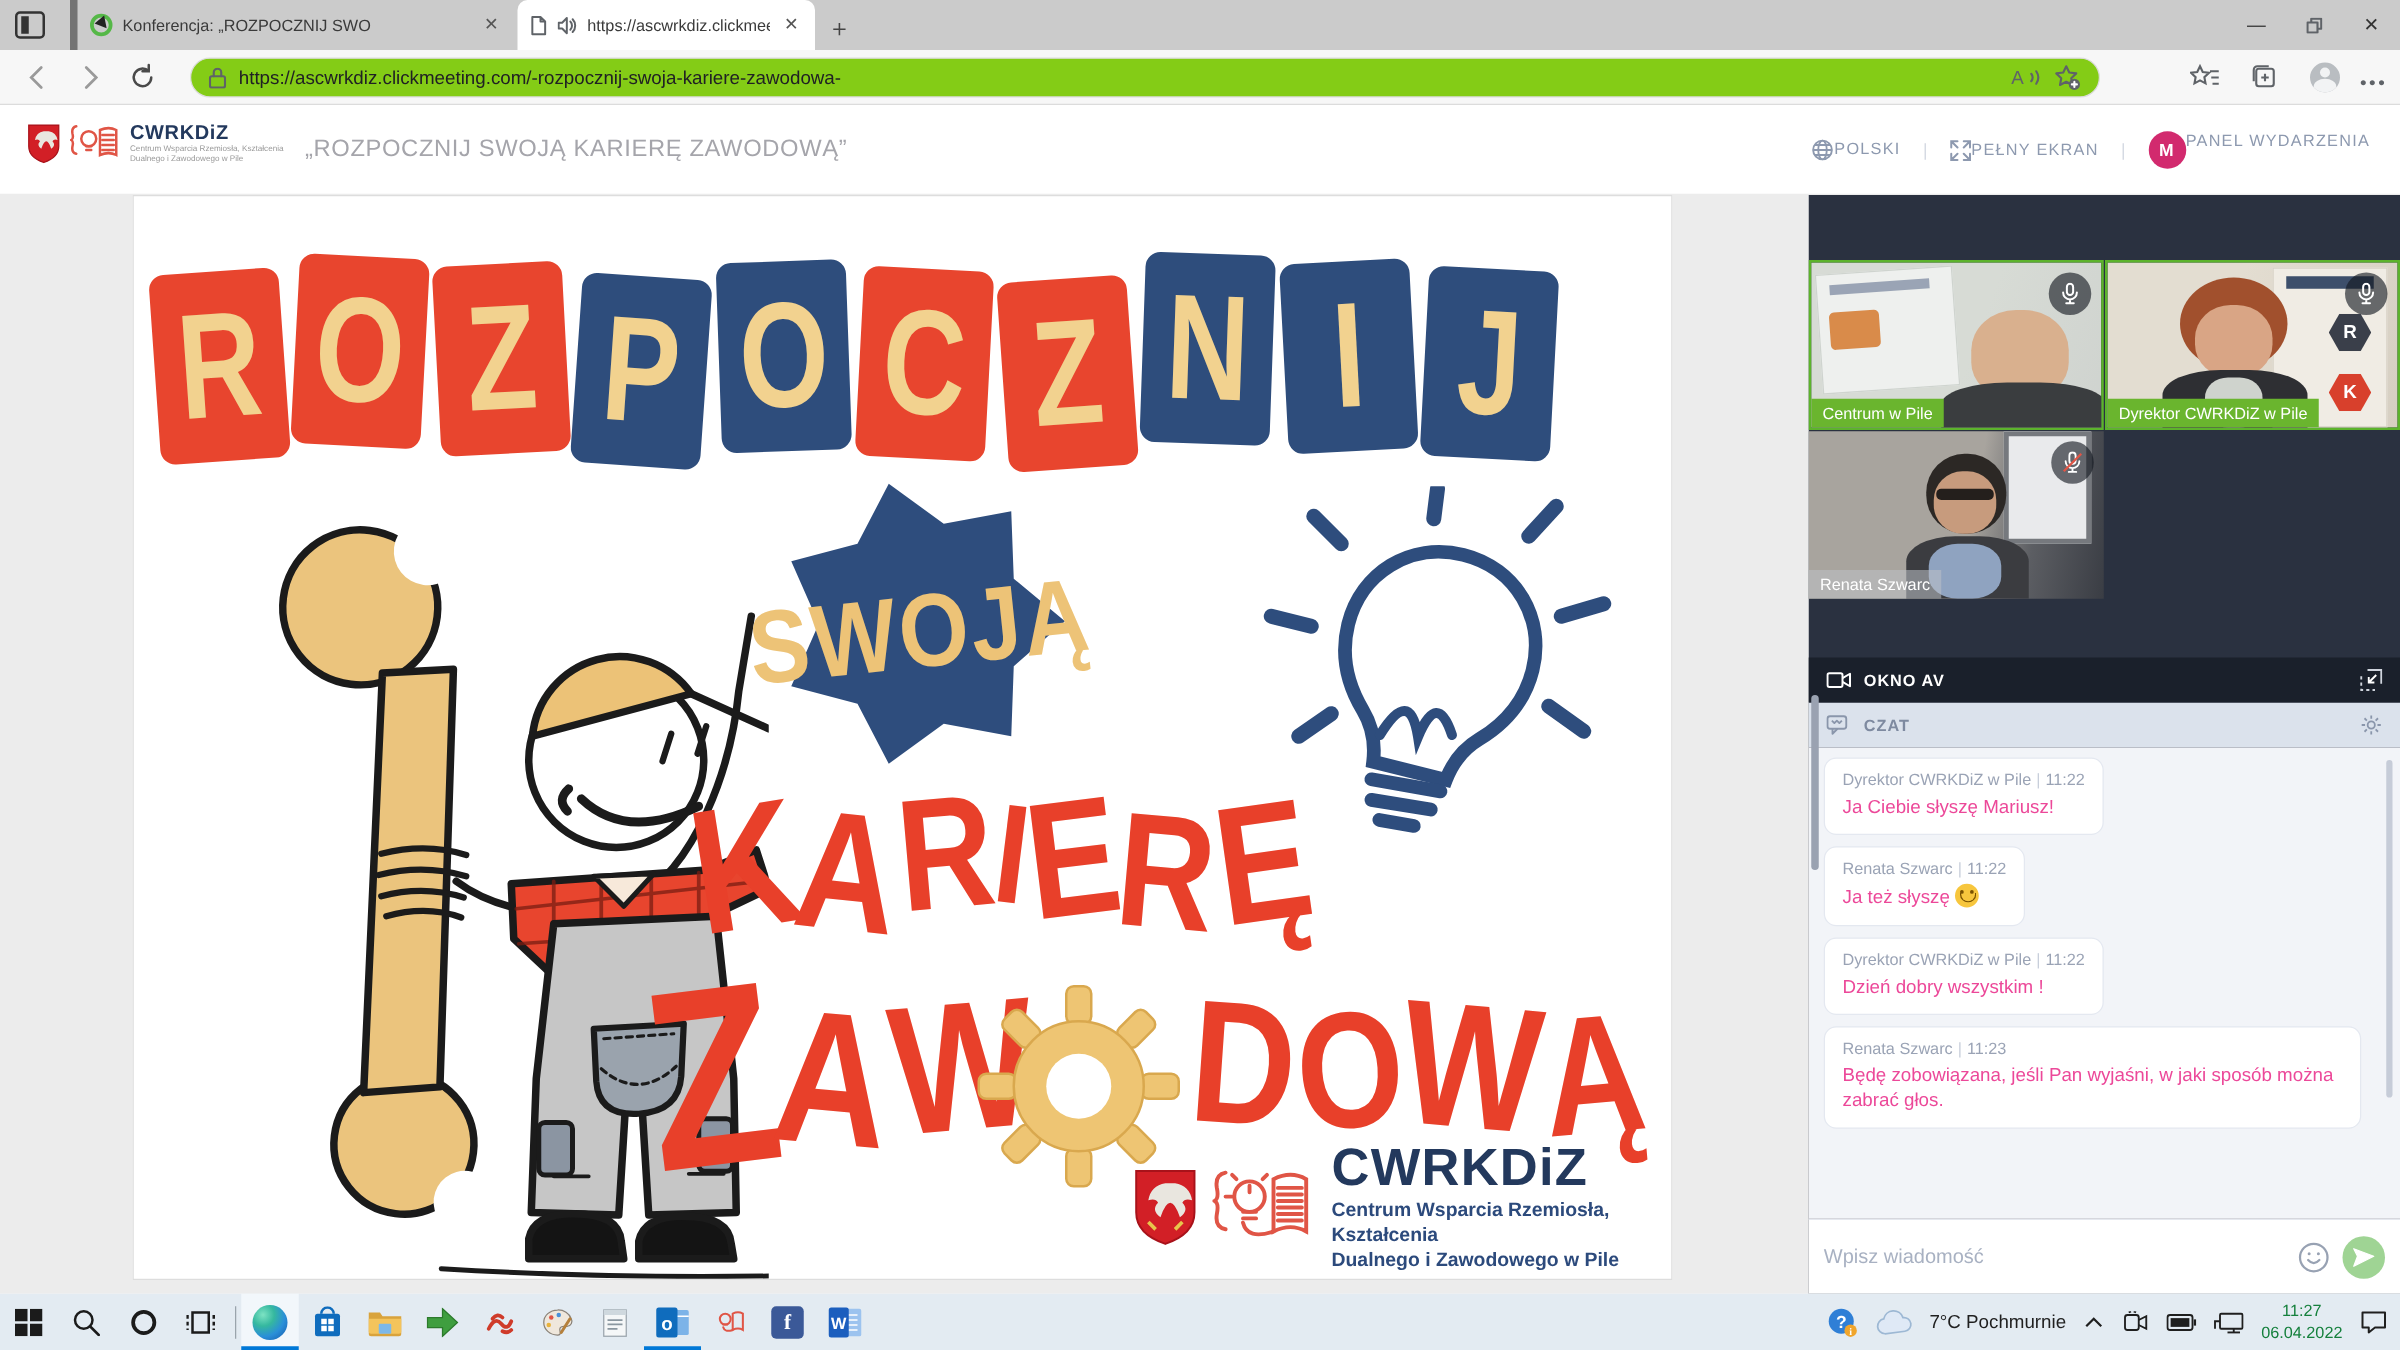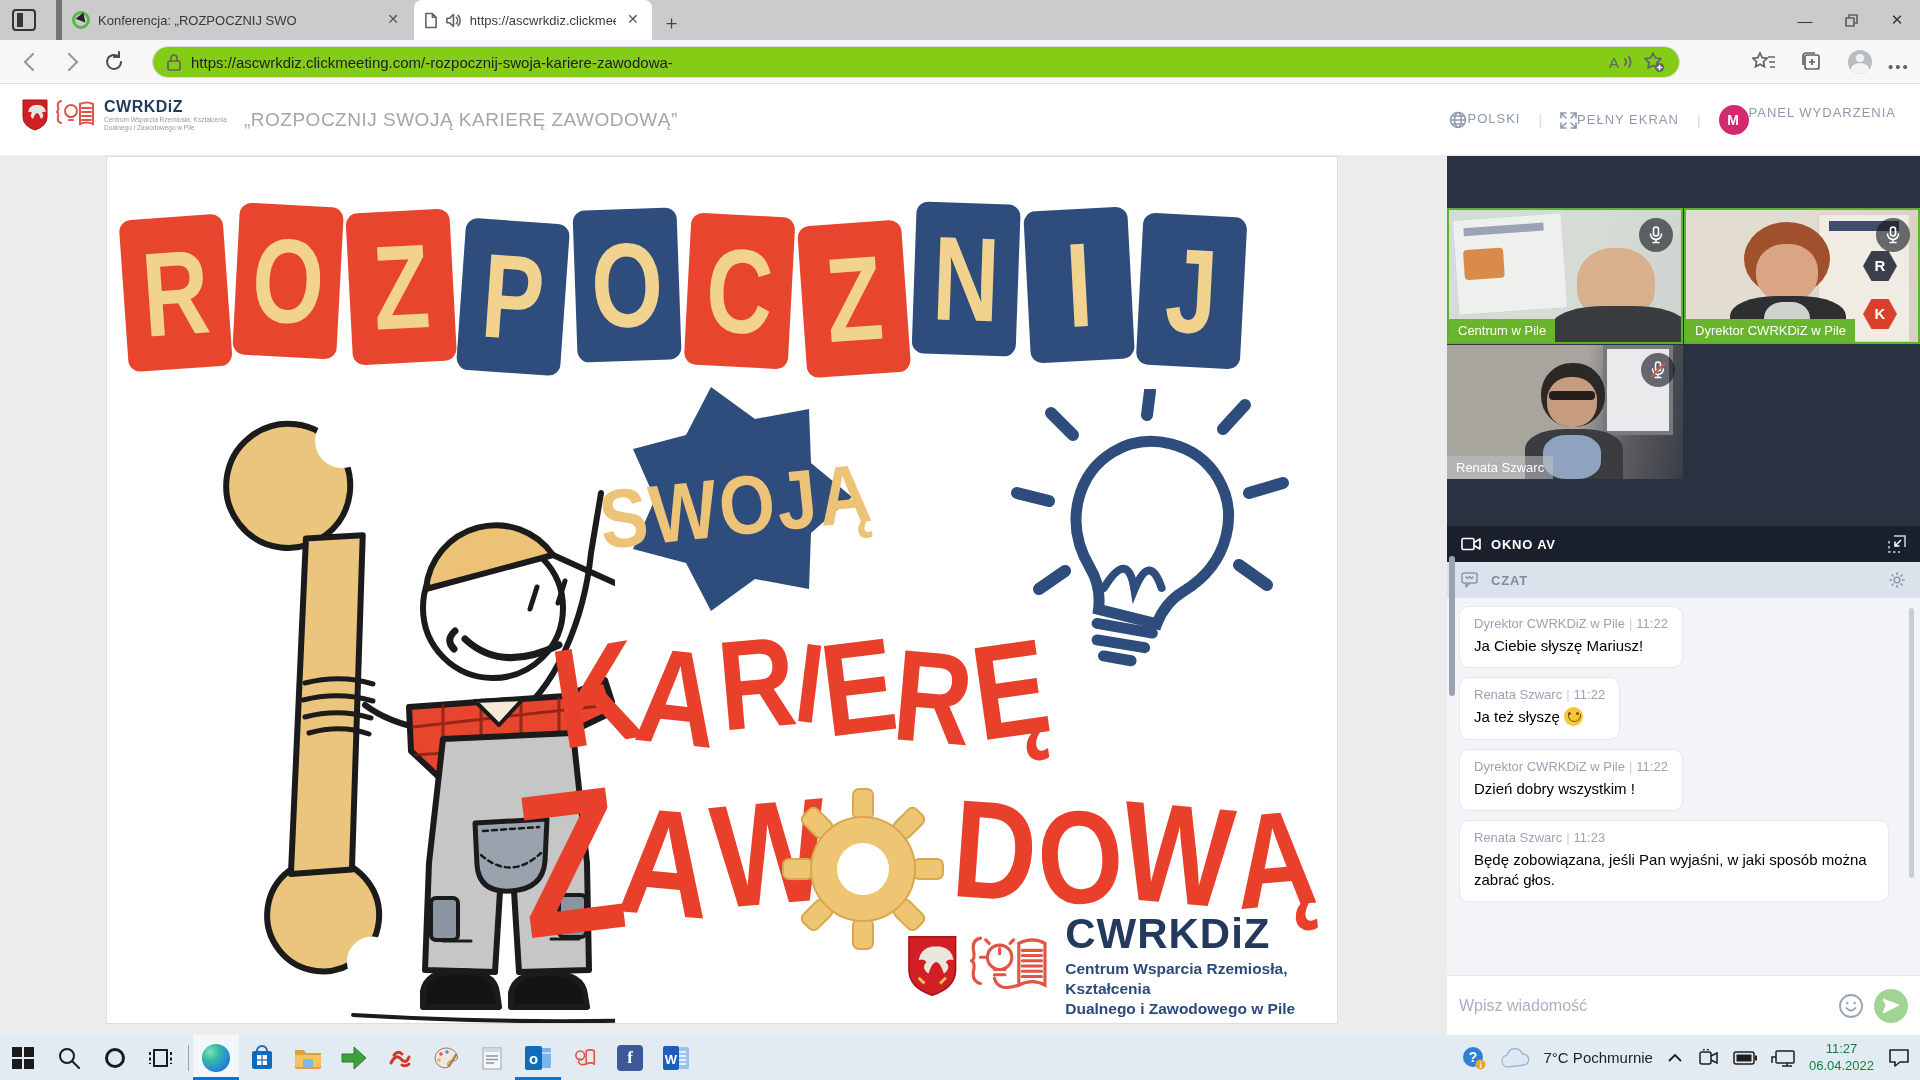--- a/index.html
+++ b/index.html
@@ -85,21 +85,21 @@
   #avbar .t { color:#fff; font-size:13px; font-weight:bold; letter-spacing:.8px; }
   #chatbar { left:0; top:406px; width:473px; height:36px; background:#dbe2ec; display:flex; align-items:center; padding:0 14px; gap:10px;}
   #chatbar .t { color:#7e8aa0; font-size:13px; font-weight:bold; letter-spacing:.8px; }
   .bar-right { margin-left:auto; display:flex; align-items:center; }
 
   #msgs { left:0; top:442px; width:473px; height:377px; background:#f2f4f8; padding:8px 12px; overflow:hidden; }
   .msg { background:#fff; border:1px solid #e4e8f0; border-radius:10px; padding:9px 14px 11px; margin-bottom:9px;
     width:fit-content; max-width:430px; }
   .msg .meta { font-size:13px; color:#9aa3b5; margin-bottom:5px; }
   .msg .meta .sep { color:#c8cfdb; padding:0 4px; }
-  .msg .body { font-size:15px; color:#000000; line-height:1.35; }
+  .msg .body { font-size:15px; color:#ec4899; line-height:1.35; }
   .emoji-face { display:inline-block; width:19px; height:19px; border-radius:50%; background:#f7c63d;
     position:relative; vertical-align:-4px; margin-left:4px; }
   .emoji-face:before{content:"";position:absolute;left:4px;top:5px;width:3px;height:3px;border-radius:50%;
     background:#7a5200;box-shadow:8px 0 0 #7a5200;}
   .emoji-face:after{content:"";position:absolute;left:4px;top:7px;width:11px;height:7px;border-radius:0 0 10px 10px;
     border:1.6px solid #7a5200;border-top:none;}
   #msg-scroll { left:464px; top:452px; width:5px; height:270px; background:#c6ccd8; border-radius:3px; }
   #panel-scroll { left:1449px; top:556px; width:6px; height:140px; background:#9aa2b1; border-radius:3px; z-index:5;}
 
   #chatinput { left:0; top:819px; width:473px; height:60px; background:#fff; border-top:1px solid #e5e8ef;

